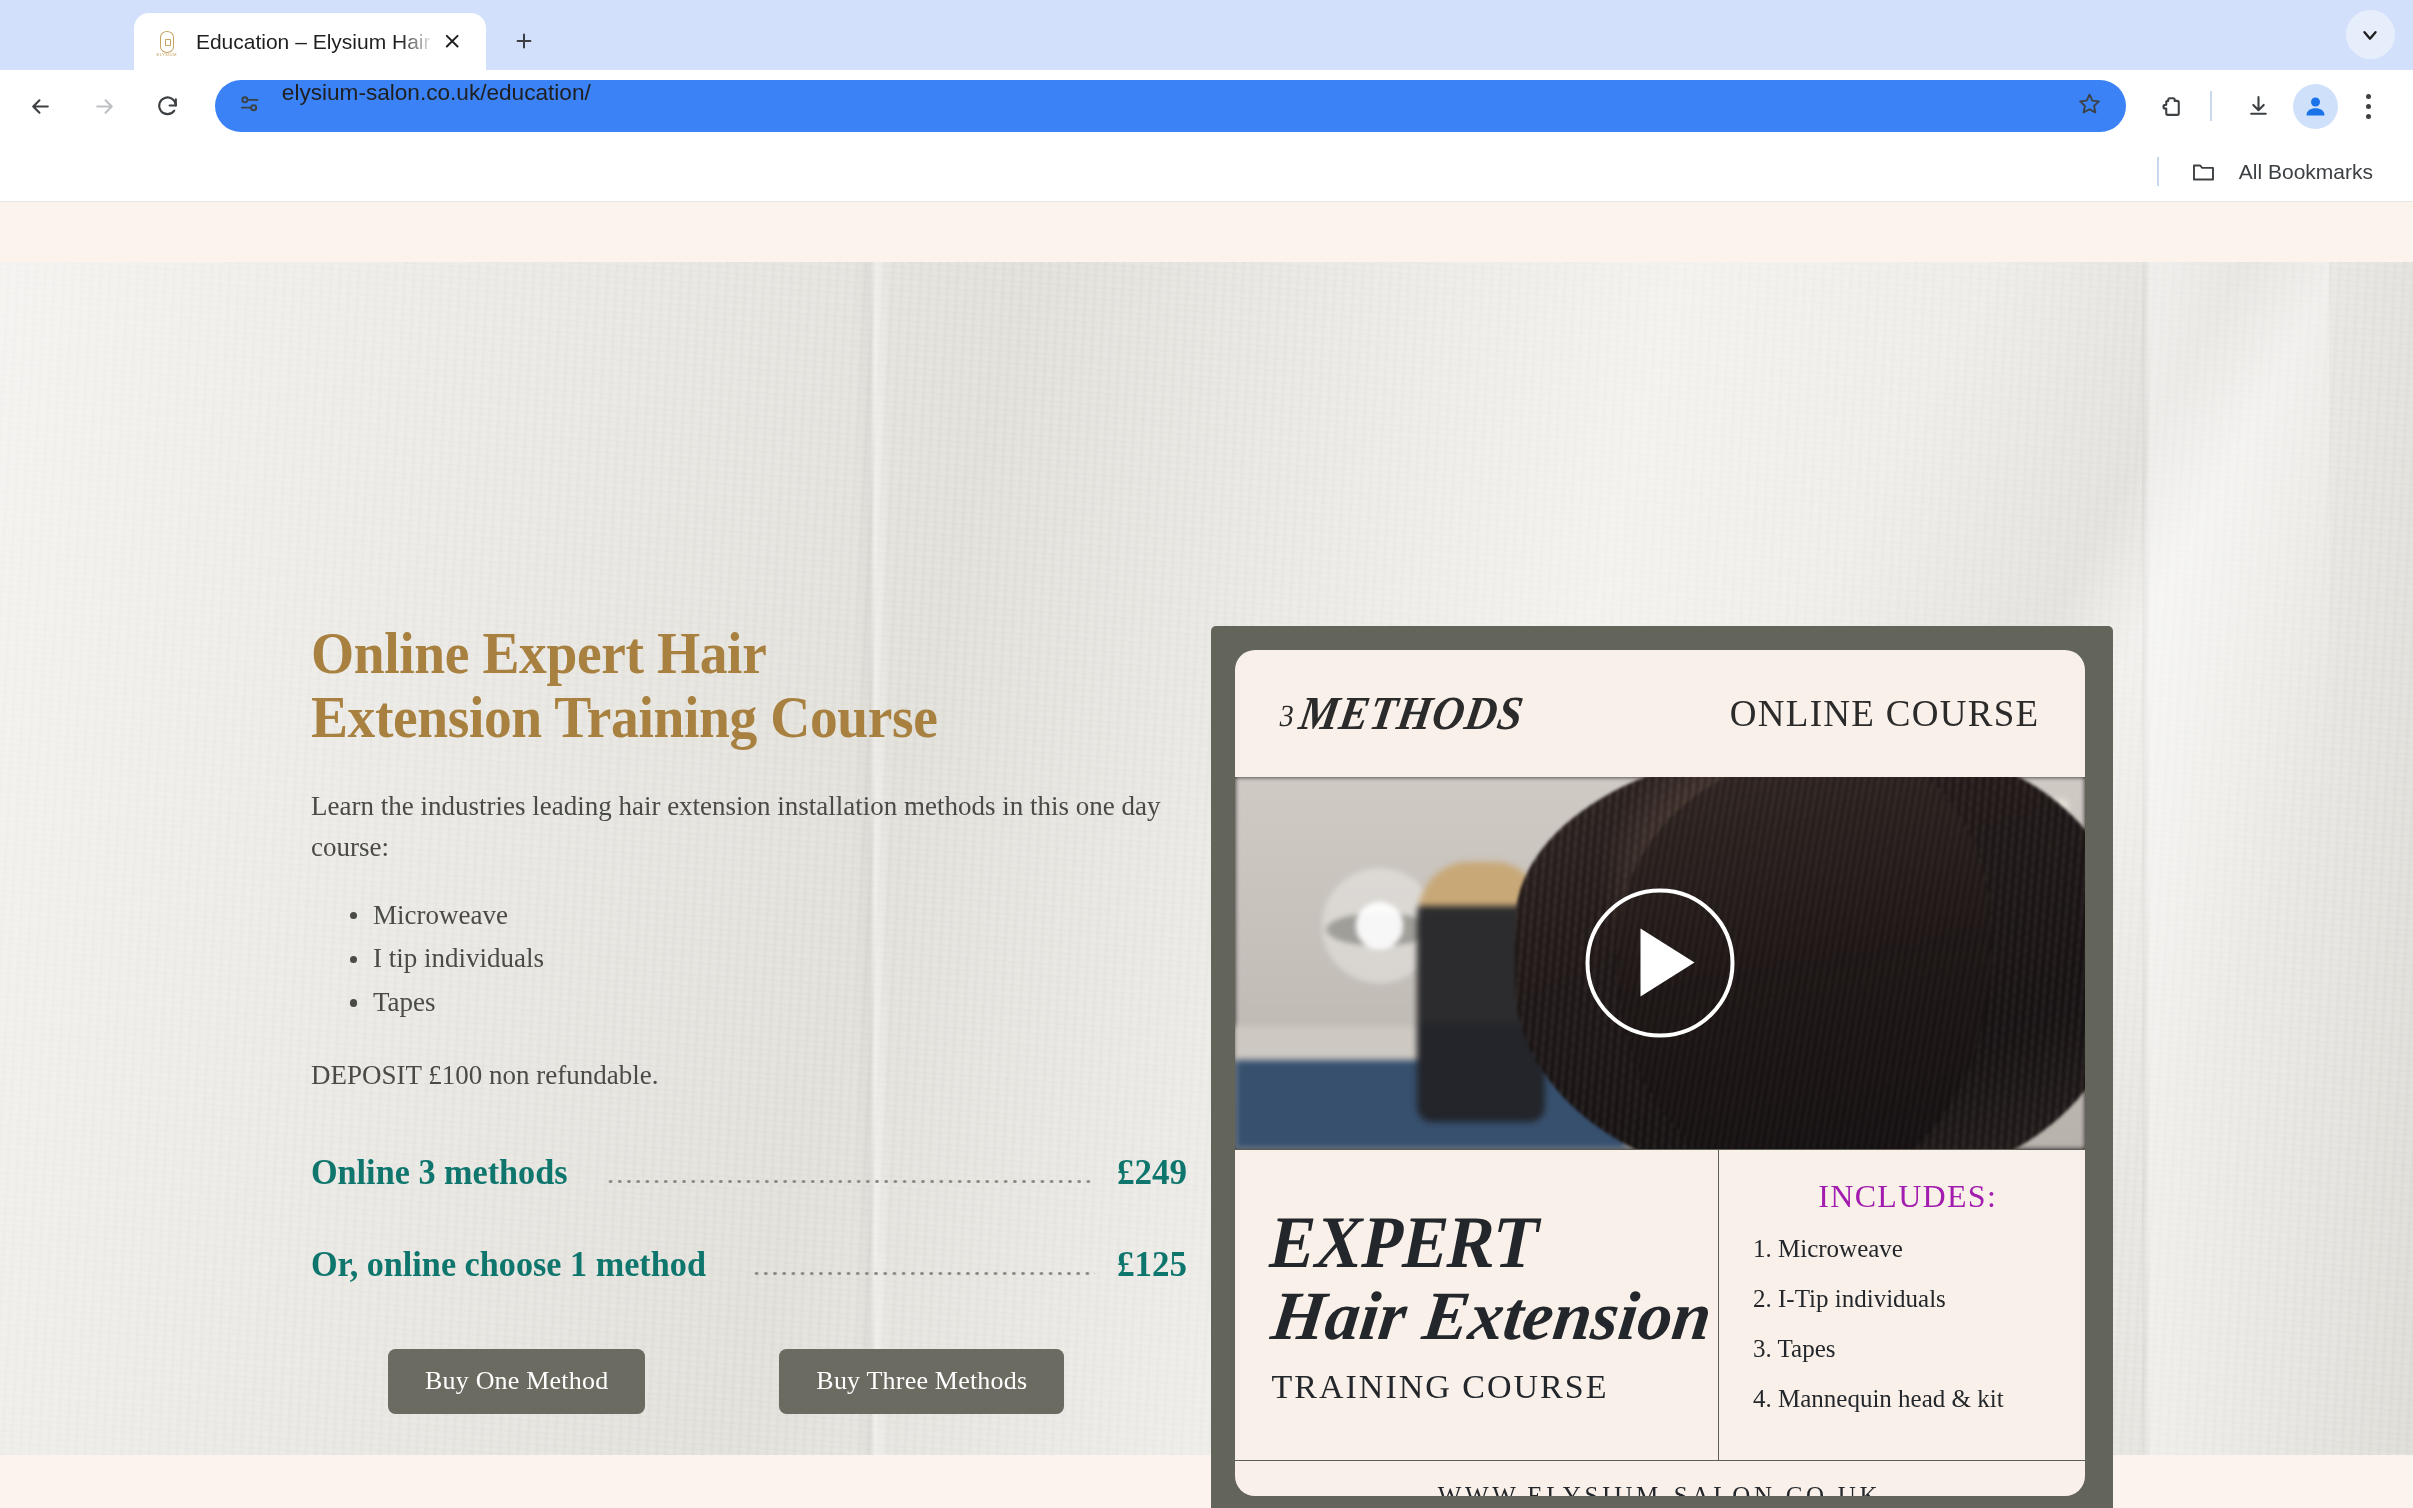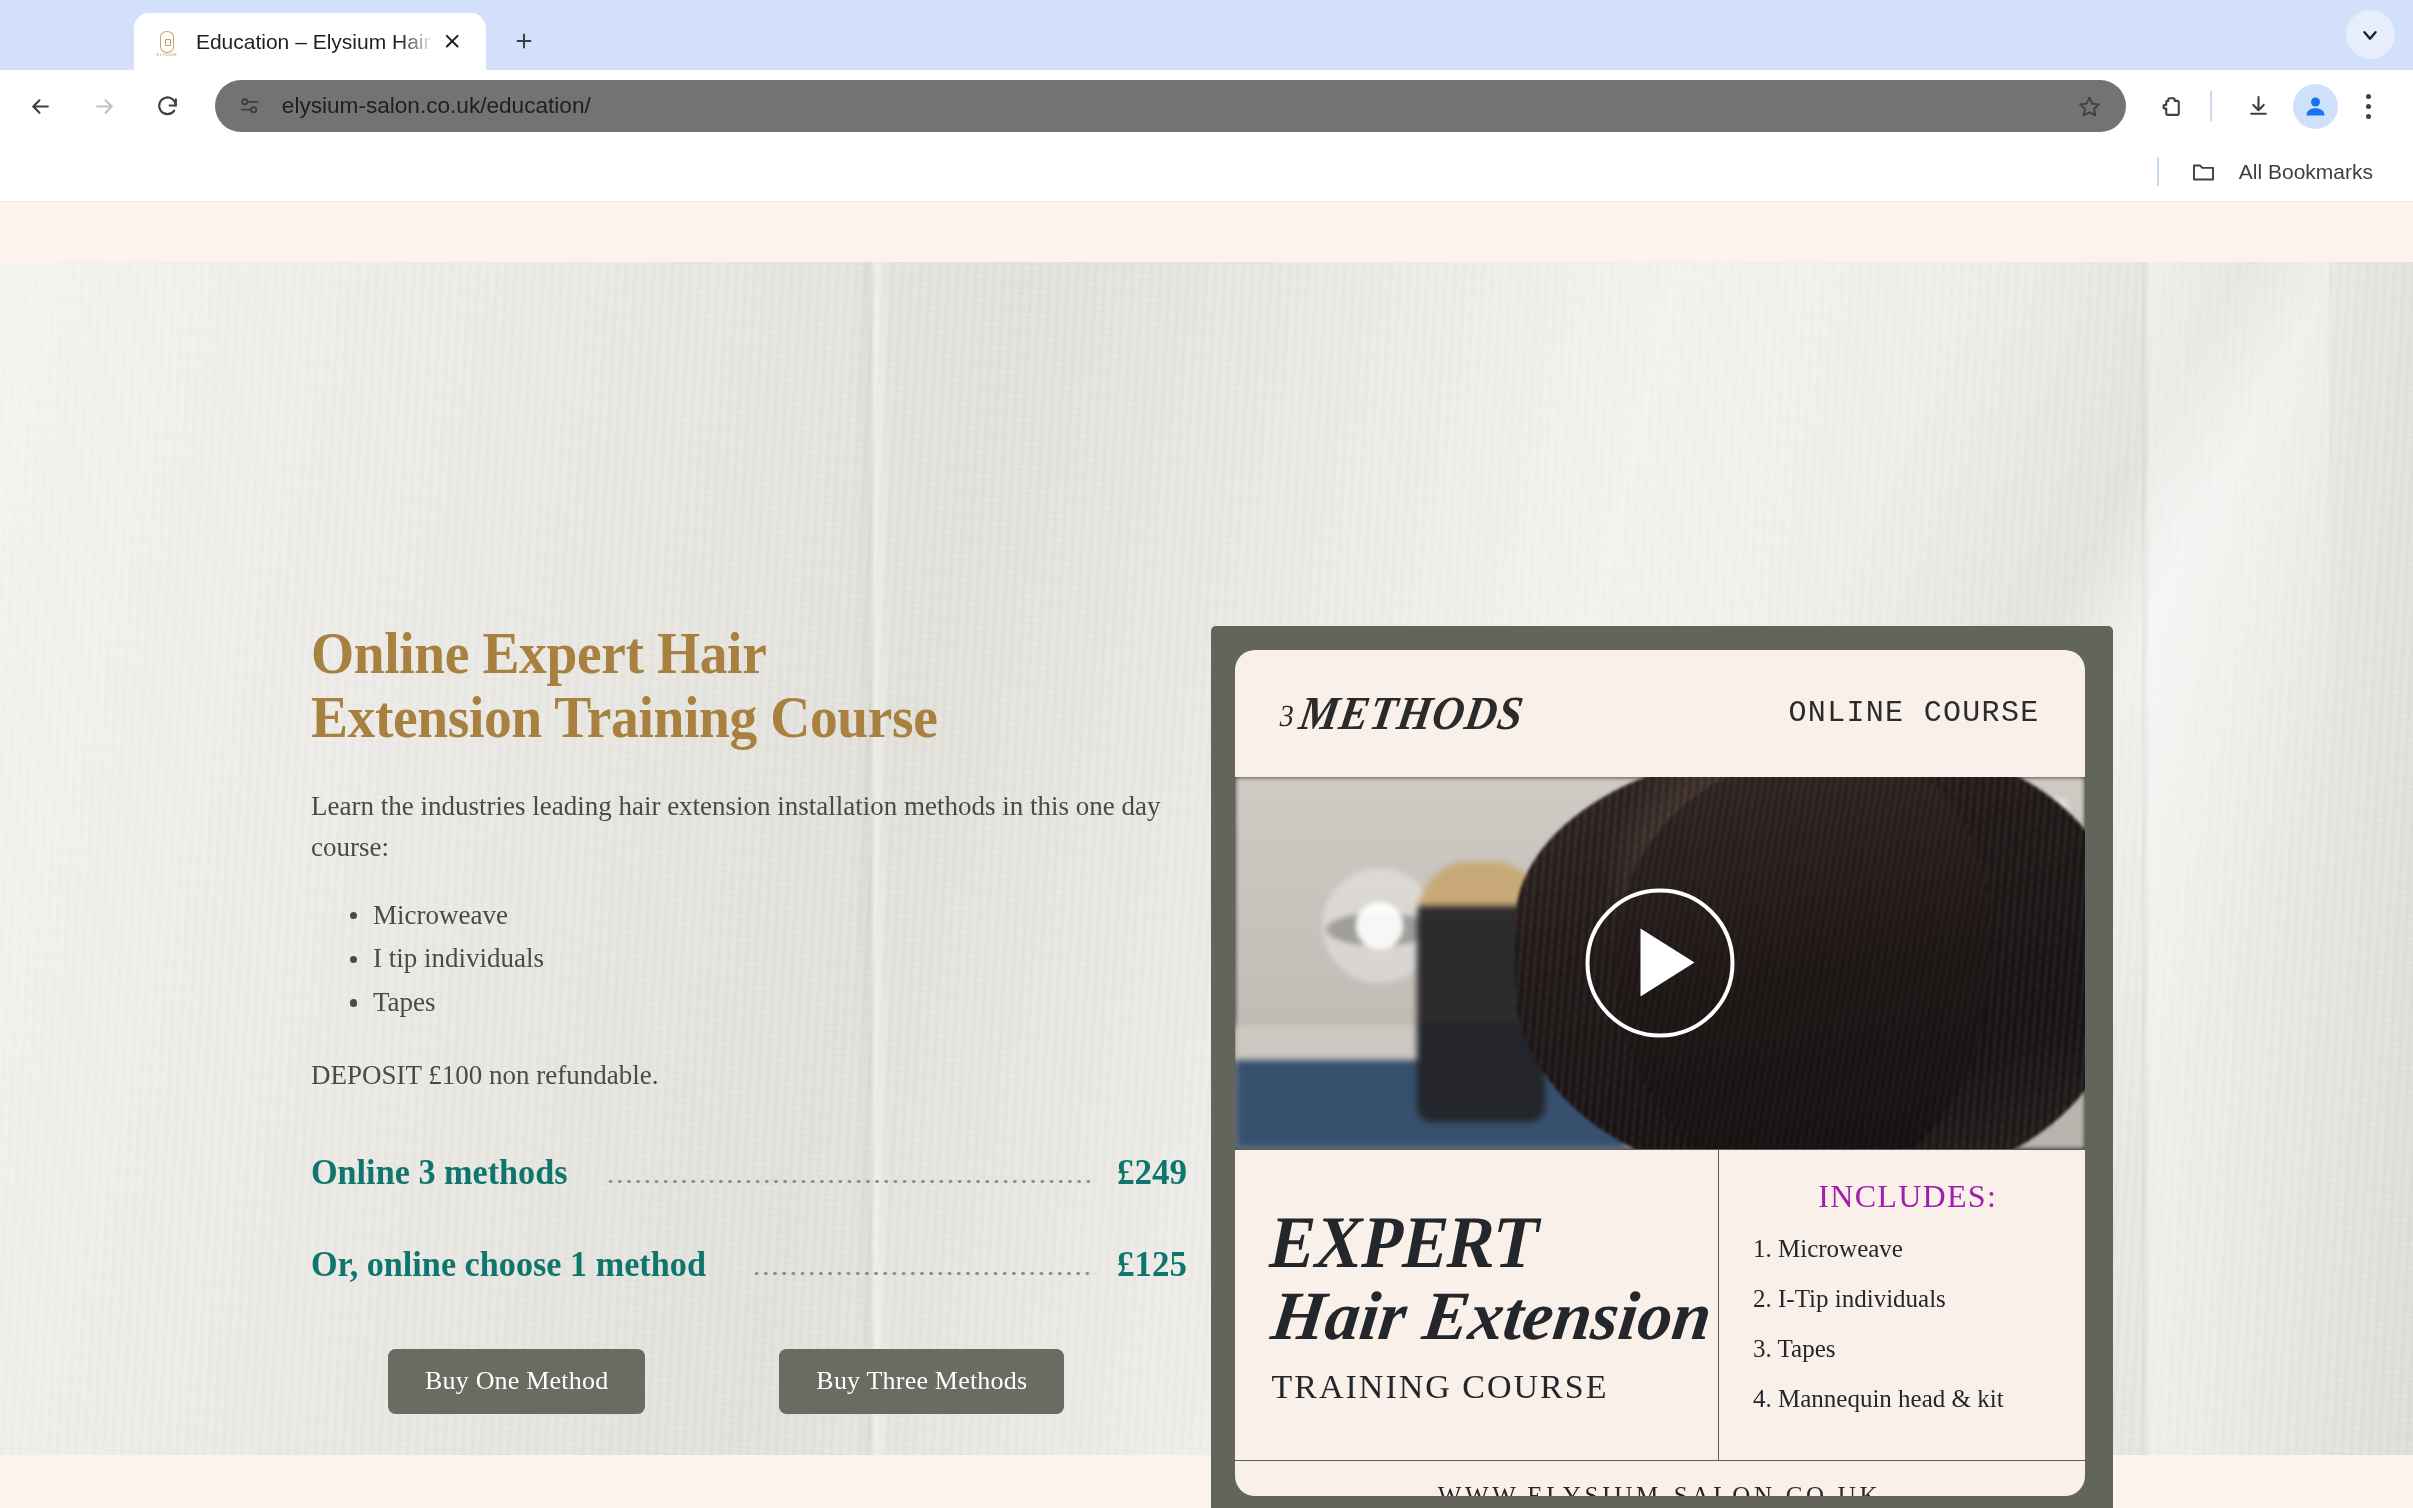--- a/index.html
+++ b/index.html
@@ -97,23 +97,23 @@
     width: 52px; height: 52px;
     margin: 0 5.9px;
     display: flex; align-items: center; justify-content: center;
     border-radius: 50%;
     flex: 0 0 52px;
   }
   .navbtn svg { width: 25px; height: 25px; }
   .omnibox {
     flex: 1 1 auto;
     height: 52px;
-    background: #737373;
+    background: #3b82f6;
     border-radius: 26px;
-    display: flex; align-items: center;
+    display: flex; 
     margin: 0 13.4px 0 15px;
     padding: 0 13.4px 0 11.7px;
     min-width: 0;
   }
   .omnibox-icon {
     width: 47px; height: 47px;
     flex: 0 0 47px;
     display: flex; align-items: center; justify-content: center;
     border-radius: 50%;
   }
@@ -355,22 +355,22 @@
     transform: skewX(-9deg) scaleY(1.08);
   }
   .vc-methods .num {
     font-size: 28.5px;
     font-style: normal;
     font-weight: 400;
     vertical-align: 3.4px;
     margin-right: 5px;
   }
   .vc-online {
-    font-family: Liberation Mono, monospace;
-    font-size: 30px;
+    font-family: Liberation Serif, serif;
+    font-size: 37px;
     letter-spacing: 1.3px;
     color: #2b2b2b;
     text-align: center;
   }
 
   .vc-video {
     flex: 0 0 372px;
     position: relative;
     overflow: hidden;
     background: #2a2326;

